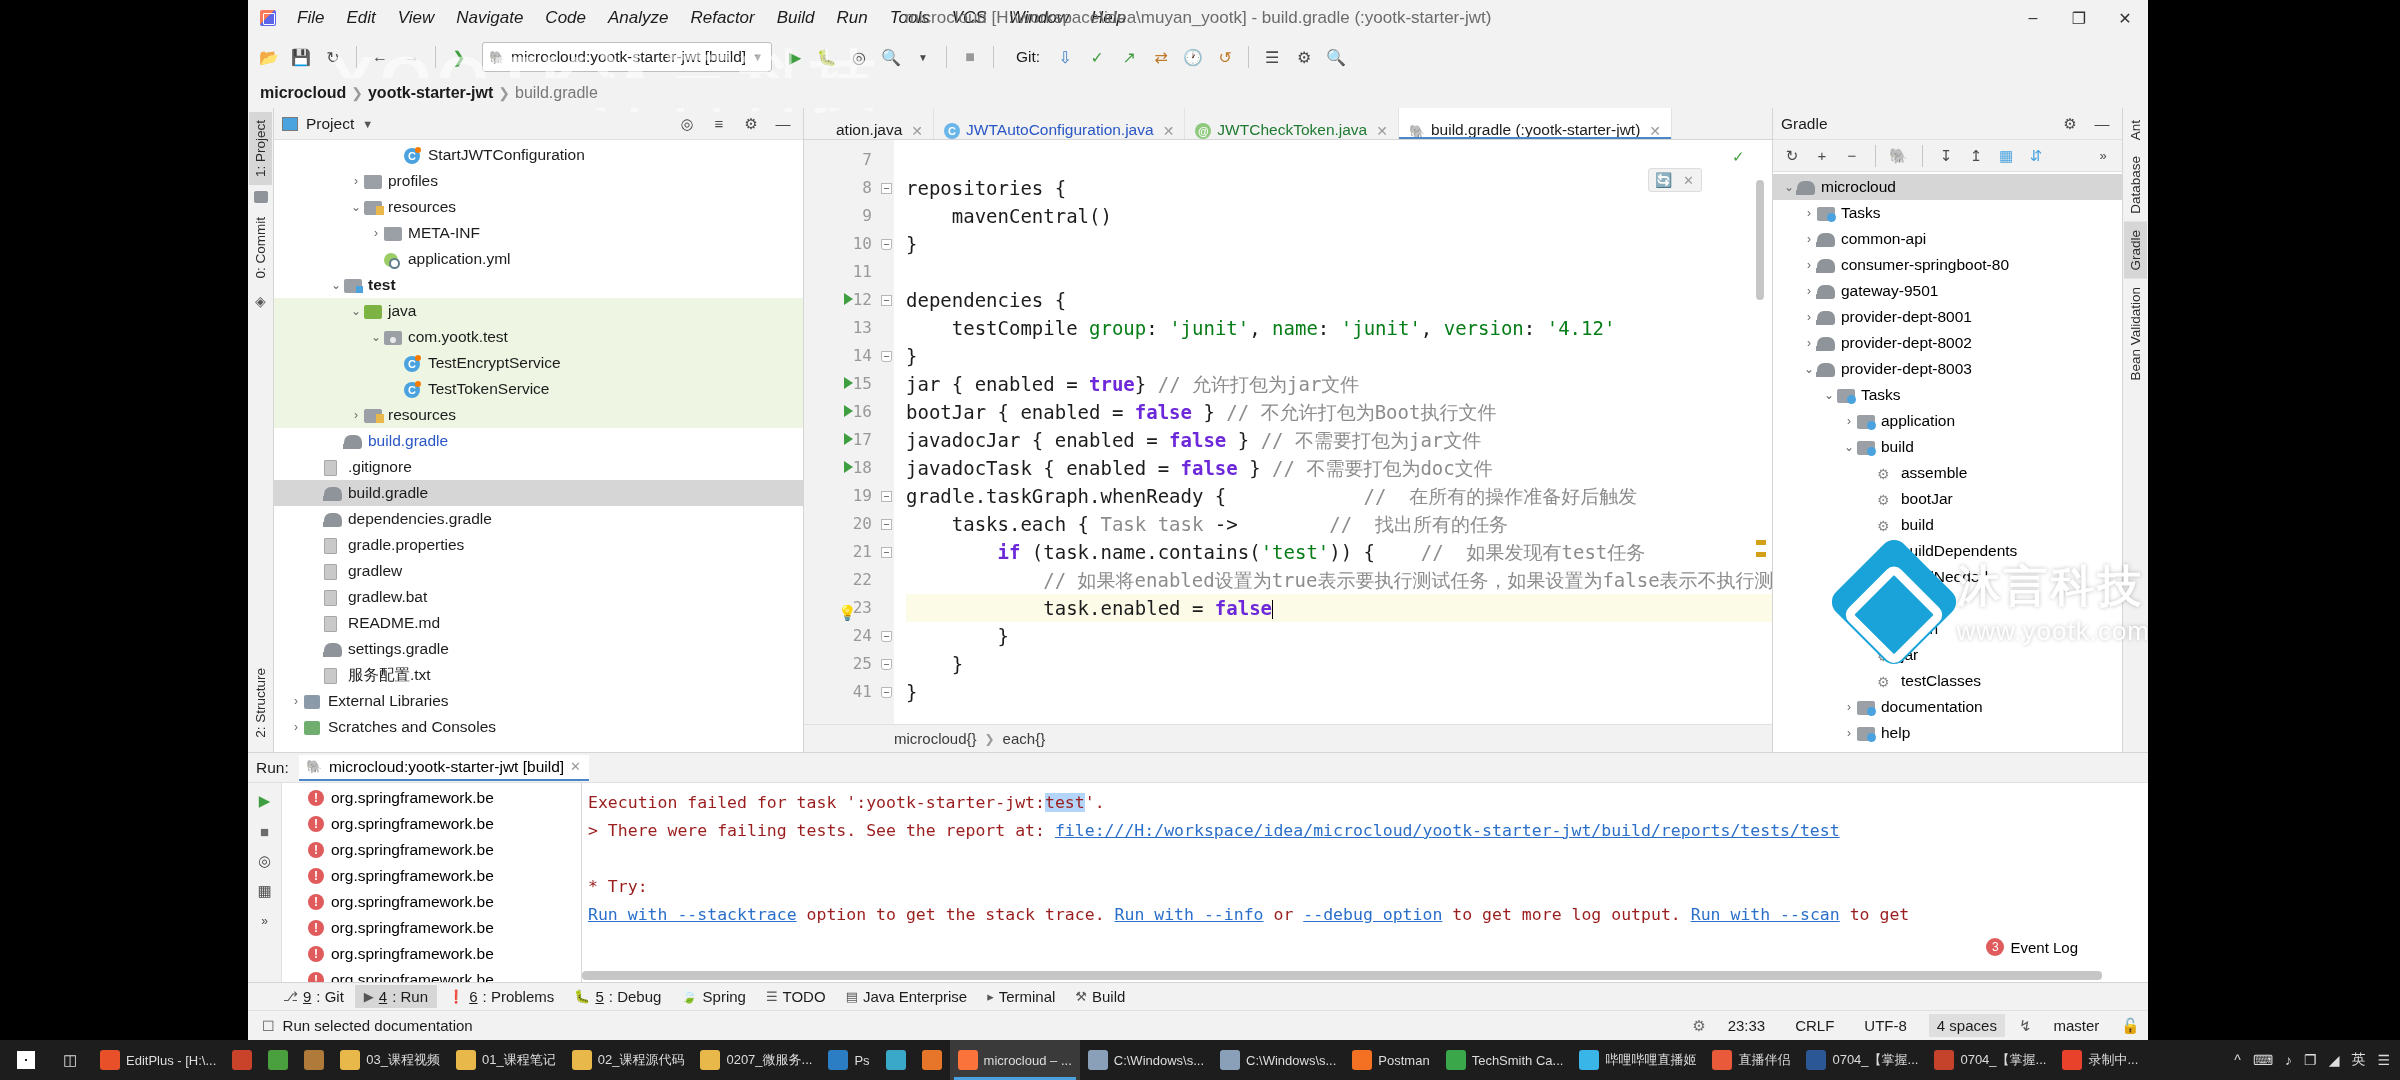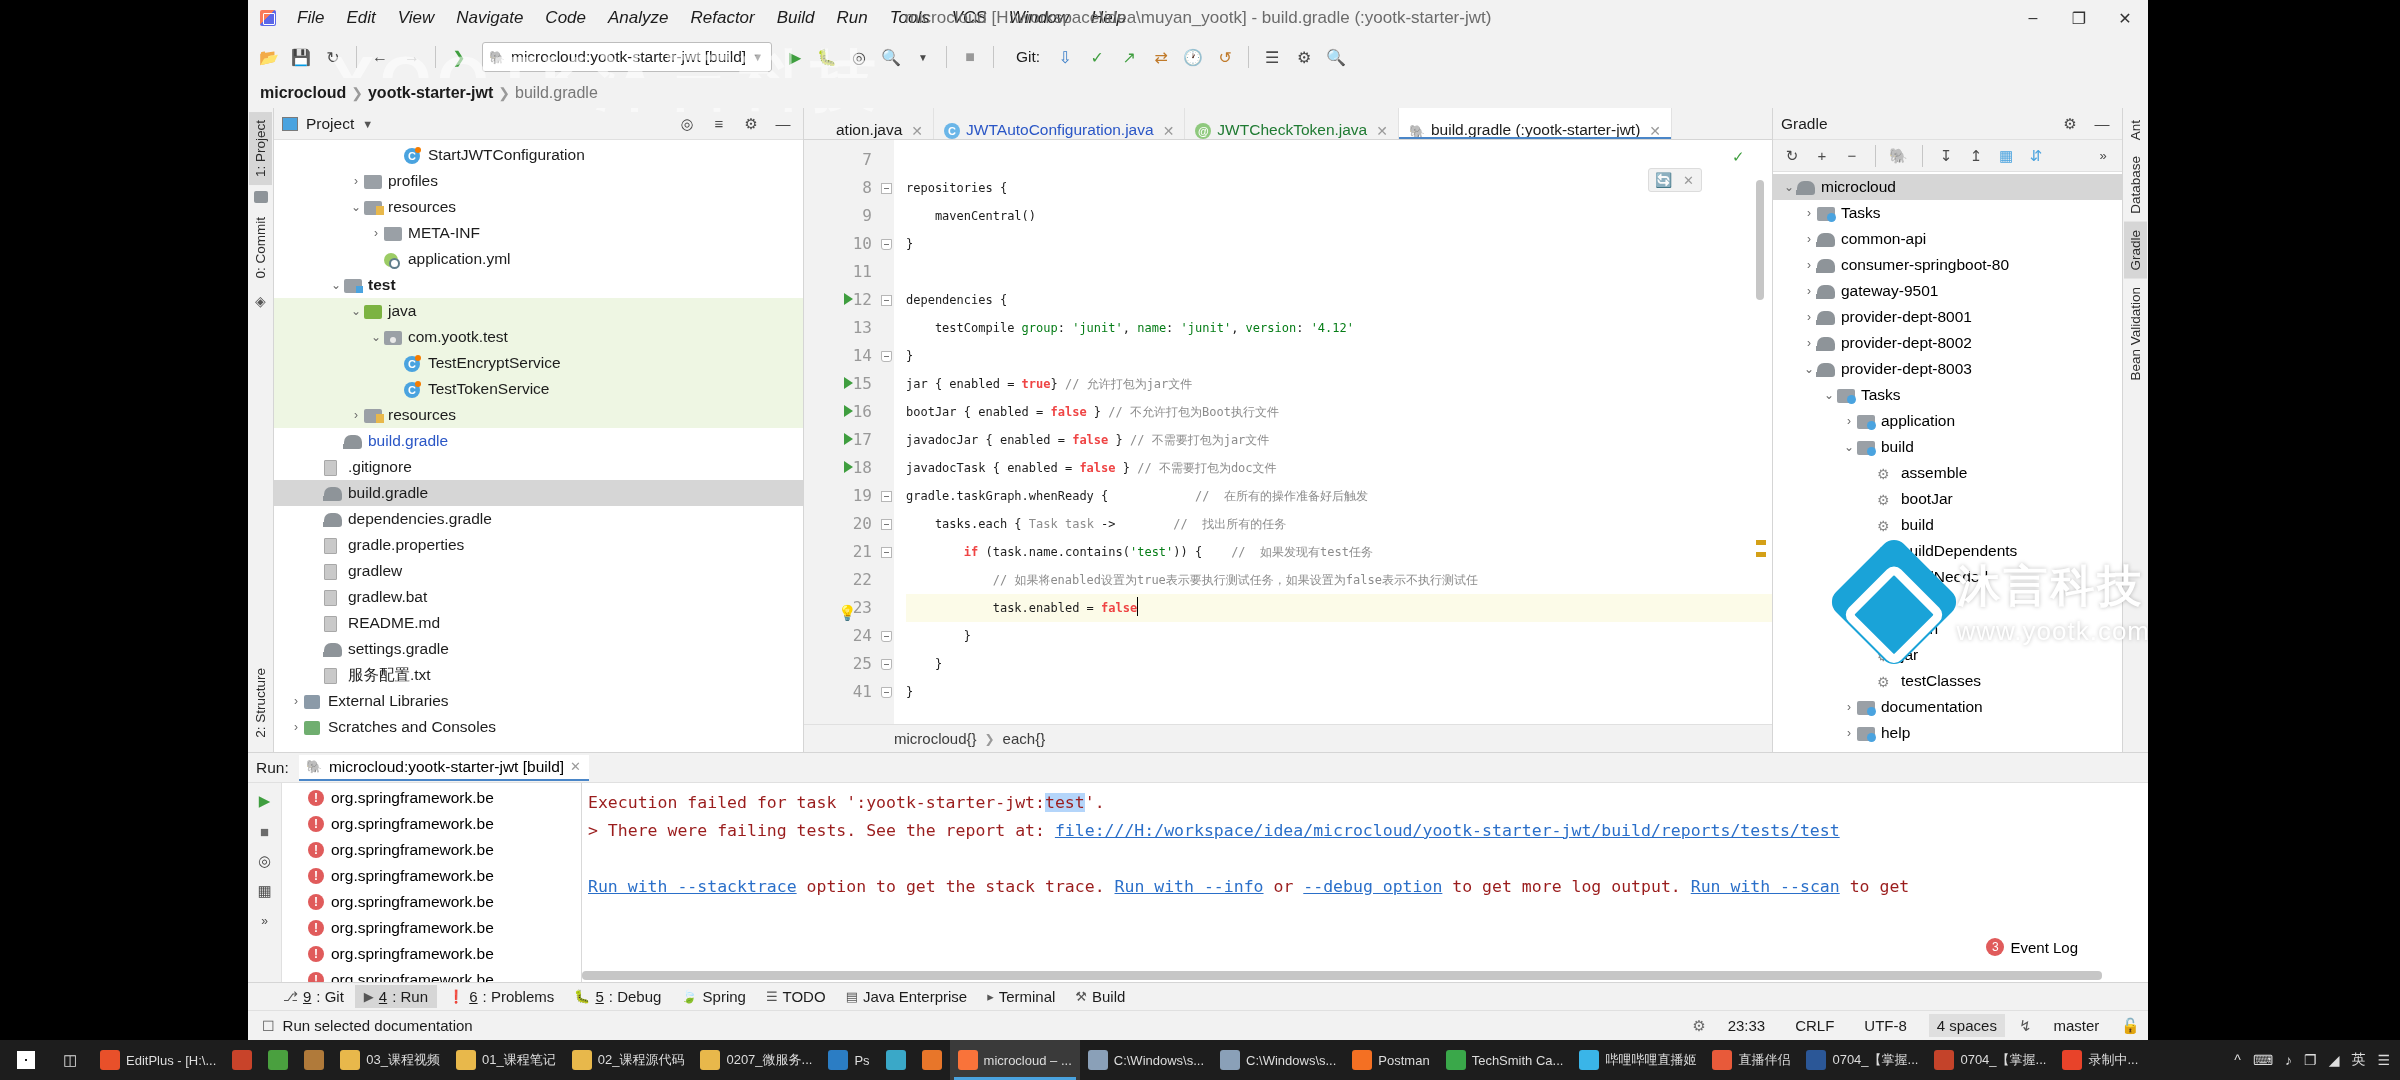--- a/index.html
+++ b/index.html
@@ -158,25 +158,25 @@
   .gl .runarrow { position:absolute; left:40px; top:7px; width:0;height:0;
     border-left:9px solid #3f9e3f; border-top:6px solid transparent; border-bottom:6px solid transparent; }
   .gl .bulb { position:absolute; left:34px; top:5px; font-size:15px; color:#e8b020; }
   .fold-col { width: 16px; flex: 0 0 16px; background: #f2f2f2; padding-top: 6px; position: relative; }
   .fold { height: 28px; display:flex; align-items:center; justify-content:center; }
   .fold-mark { width: 11px; height: 11px; border: 1px solid #b7b7b7; background:#fff; position: relative; }
   .fold-mark::after { content:""; position:absolute; left:2px; top:4px; width:5px; height:1px; background:#777; }
   .fold-mark.open { border-radius: 0 0 3px 3px; }
   .code {
     flex: 1; padding: 6px 0 0 12px; font-family: "DejaVu Sans Mono", monospace;
-    font-size: 12px; color: #1c1c1c; white-space: pre; overflow: hidden; position: relative;
+    font-size: 19px; color: #1c1c1c; white-space: pre; overflow: hidden; position: relative;
   }
   .cl { height: 28px; line-height: 28px; }
   .cl.hl { background: #fcfbe8; }
-  .kw { color: #ef4444; font-weight: bold; }
+  .kw { color: #6d28d9; font-weight: bold; }
   .str { color: #067d17; }
   .cmt { color: #8c8c8c; }
   .grn { color: #067d17; }
   .caret { display:inline-block; width:1px; height:19px; background:#000; vertical-align:-4px; }
   .editor-scroll {
     position:absolute; right:8px; top:40px; width:8px; height:120px;
     background:#c6c6c6; border-radius:4px;
   }
   .err-stripe { position:absolute; right:6px; width:10px; height:5px; background:#d4a017; }
   .inspection-dot { position:absolute; right:26px; top:8px; width:14px; height:14px; }
@@ -894,20 +894,21 @@
             </div>
             <div class="rt-row">
               <span class="err-ic">!</span>
               <span>org.springframework.be</span>
             </div>
           </div>
         <div class="run-console" id="run-console">
             <div class="cline"><span>Execution failed for task ':yootk-starter-jwt:</span><span class="sel">test</span><span>'.</span></div>
             <div class="cline"><span>&gt; There were failing tests. See the report at: </span><span class="lnk">file:///H:/workspace/idea/microcloud/yootk-starter-jwt/build/reports/tests/test</span></div>
             <div class="cline">&nbsp;</div>
+            <div class="cline"><span>* Try:</span></div>
             <div class="cline"><span class="lnk">Run with --stacktrace</span><span> option to get the stack trace. </span><span class="lnk">Run with --info</span><span> or </span><span class="lnk">--debug option</span><span> to get more log output. </span><span class="lnk">Run with --scan</span><span> to get</span></div>
             <div class="run-hscroll"></div>
           </div>
       </div>
     </div>
 
     <div class="toolwin-bar" id="toolwin-bar">
         <div class="tw">
           <span style="font-size: 13px; color: rgb(85, 85, 85);">⎇</span>
           <span class="u">9</span>

